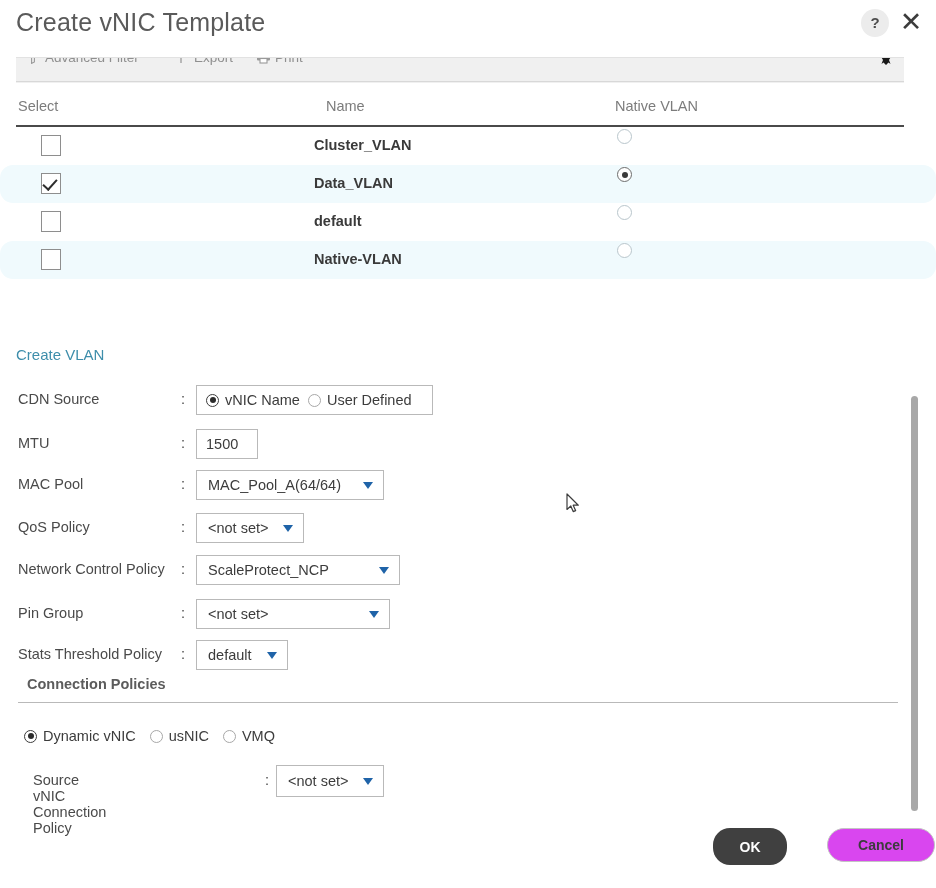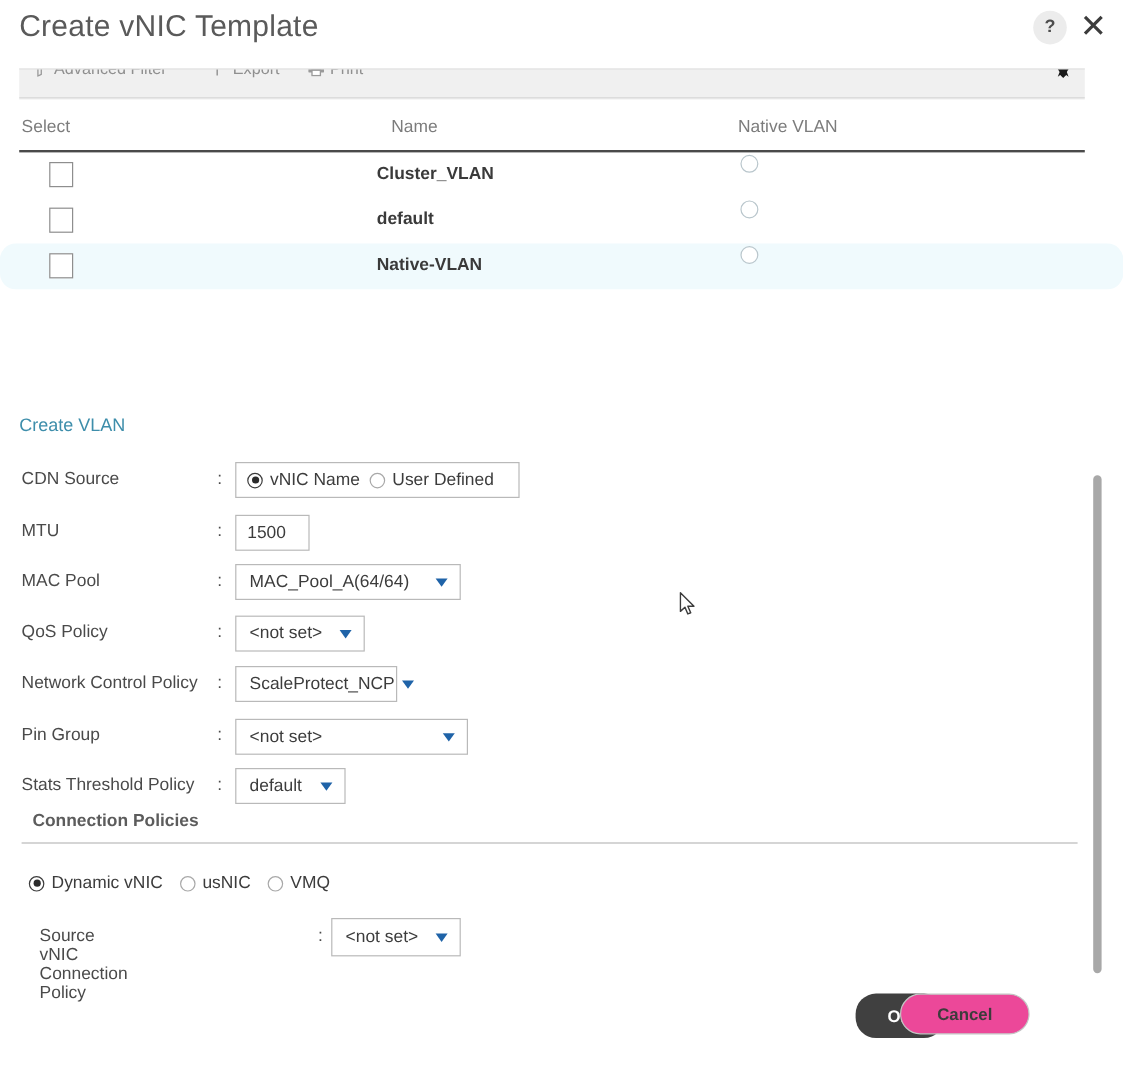--- a/index.html
+++ b/index.html
@@ -401,26 +401,26 @@
     font-size: 14px;
     font-weight: bold;
     display: flex;
     align-items: center;
     justify-content: center;
     cursor: pointer;
     user-select: none;
   }
   #cancel-button {
     position: absolute;
-    left: 750px;
+    left: 827px;
     top: 828px;
     width: 108px;
     height: 34px;
     border-radius: 17px;
-    background: #ec4899;
+    background: #d946ef;
     border: 1px solid #c4c4c4;
     box-sizing: border-box;
     color: #3c3c3c;
     font-size: 14px;
     font-weight: bold;
     display: flex;
     align-items: center;
     justify-content: center;
     cursor: pointer;
     user-select: none;
@@ -491,20 +491,25 @@
 <div id="header-rule"></div>
 
 <div id="vlan-rows">
 
   <div class="vlan-row">
     <div class="row-checkbox"></div>
     <div class="row-name">Cluster_VLAN</div>
     <div class="row-radio"></div>
   </div>
 
+  <div class="vlan-row striped">
+    <div class="row-checkbox checked"></div>
+    <div class="row-name">Data_VLAN</div>
+    <div class="row-radio selected"></div>
+  </div>
 
   <div class="vlan-row">
     <div class="row-checkbox"></div>
     <div class="row-name">default</div>
     <div class="row-radio"></div>
   </div>
 
   <div class="vlan-row striped">
     <div class="row-checkbox"></div>
     <div class="row-name">Native-VLAN</div>
@@ -550,21 +555,21 @@
   <div class="form-colon">:</div>
   <div class="ctrl" style="left:196px;width:108px;">
     <span class="dd-value">&lt;not set&gt;</span>
     <span class="caret"></span>
   </div>
 </div>
 
 <div class="form-row" style="top:555px;">
   <div class="form-label">Network Control Policy</div>
   <div class="form-colon">:</div>
-  <div class="ctrl" style="width:135px;">
+  <div class="ctrl" style="width:204px;">
     <span class="dd-value">ScaleProtect_NCP</span>
     <span class="caret"></span>
   </div>
 </div>
 
 <div class="form-row" style="top:599px;">
   <div class="form-label">Pin Group</div>
   <div class="form-colon">:</div>
   <div class="ctrl" style="width:194px;position:absolute;">
     <span class="dd-value">&lt;not set&gt;</span>

